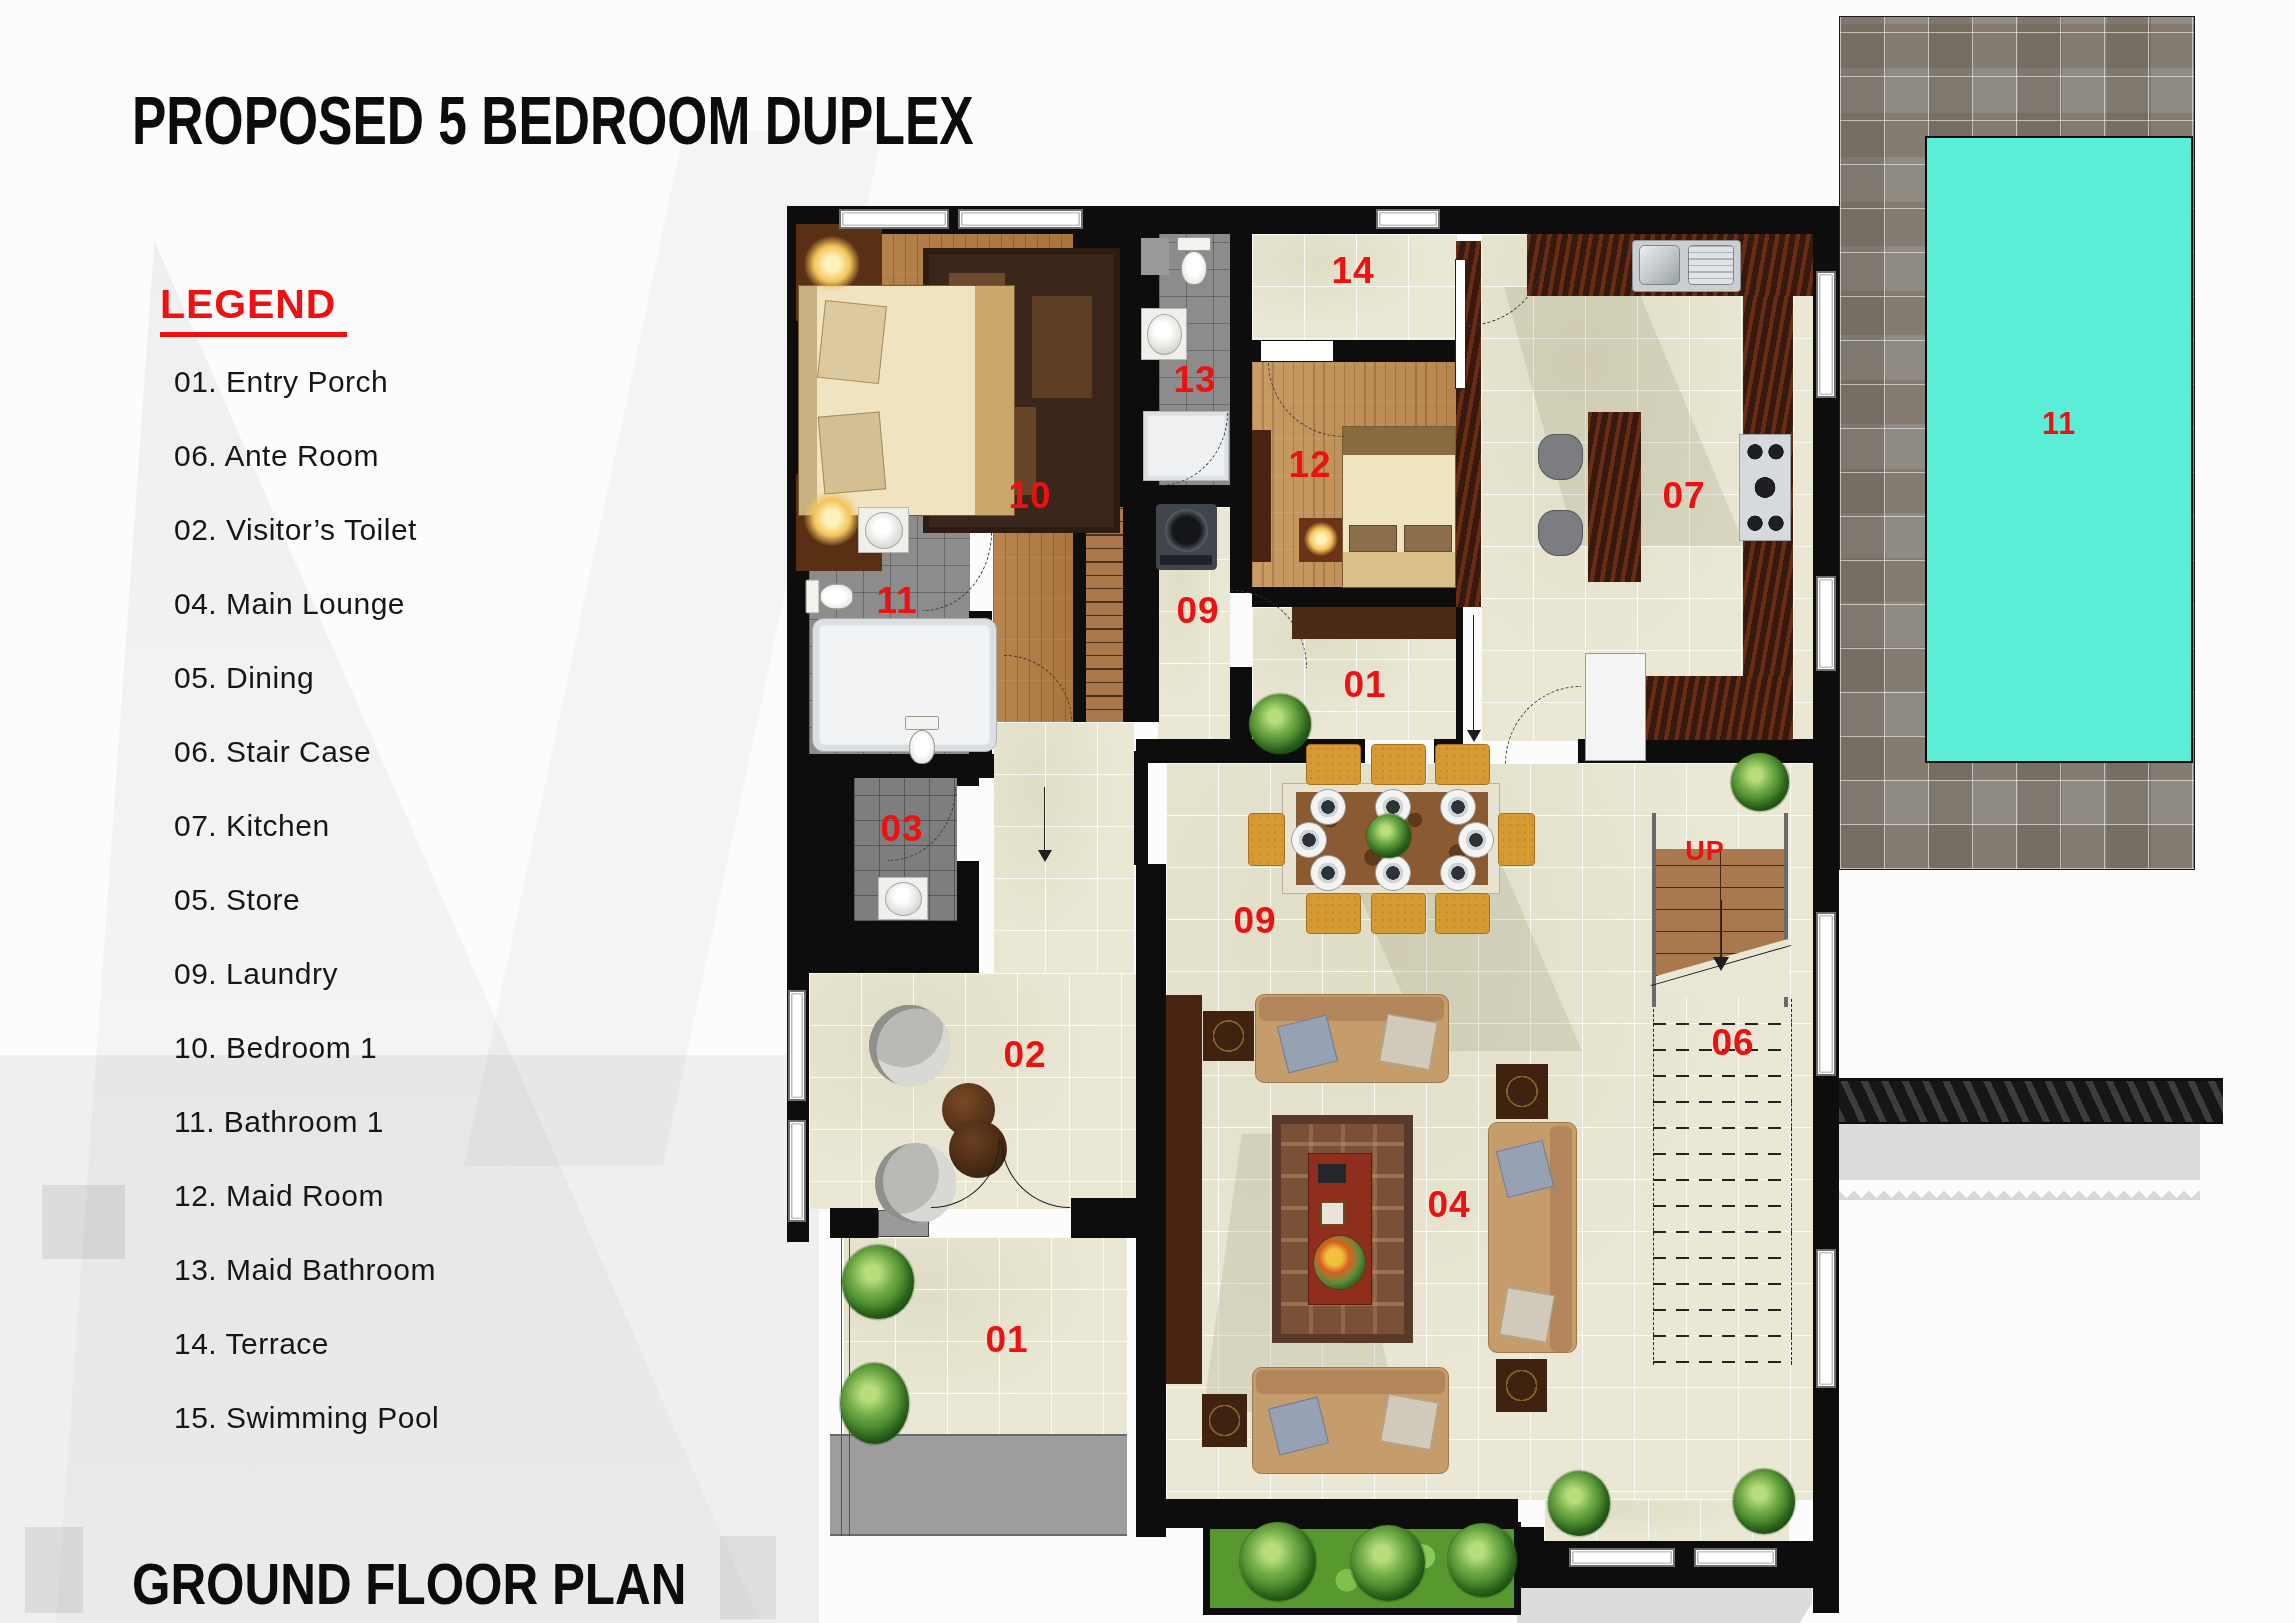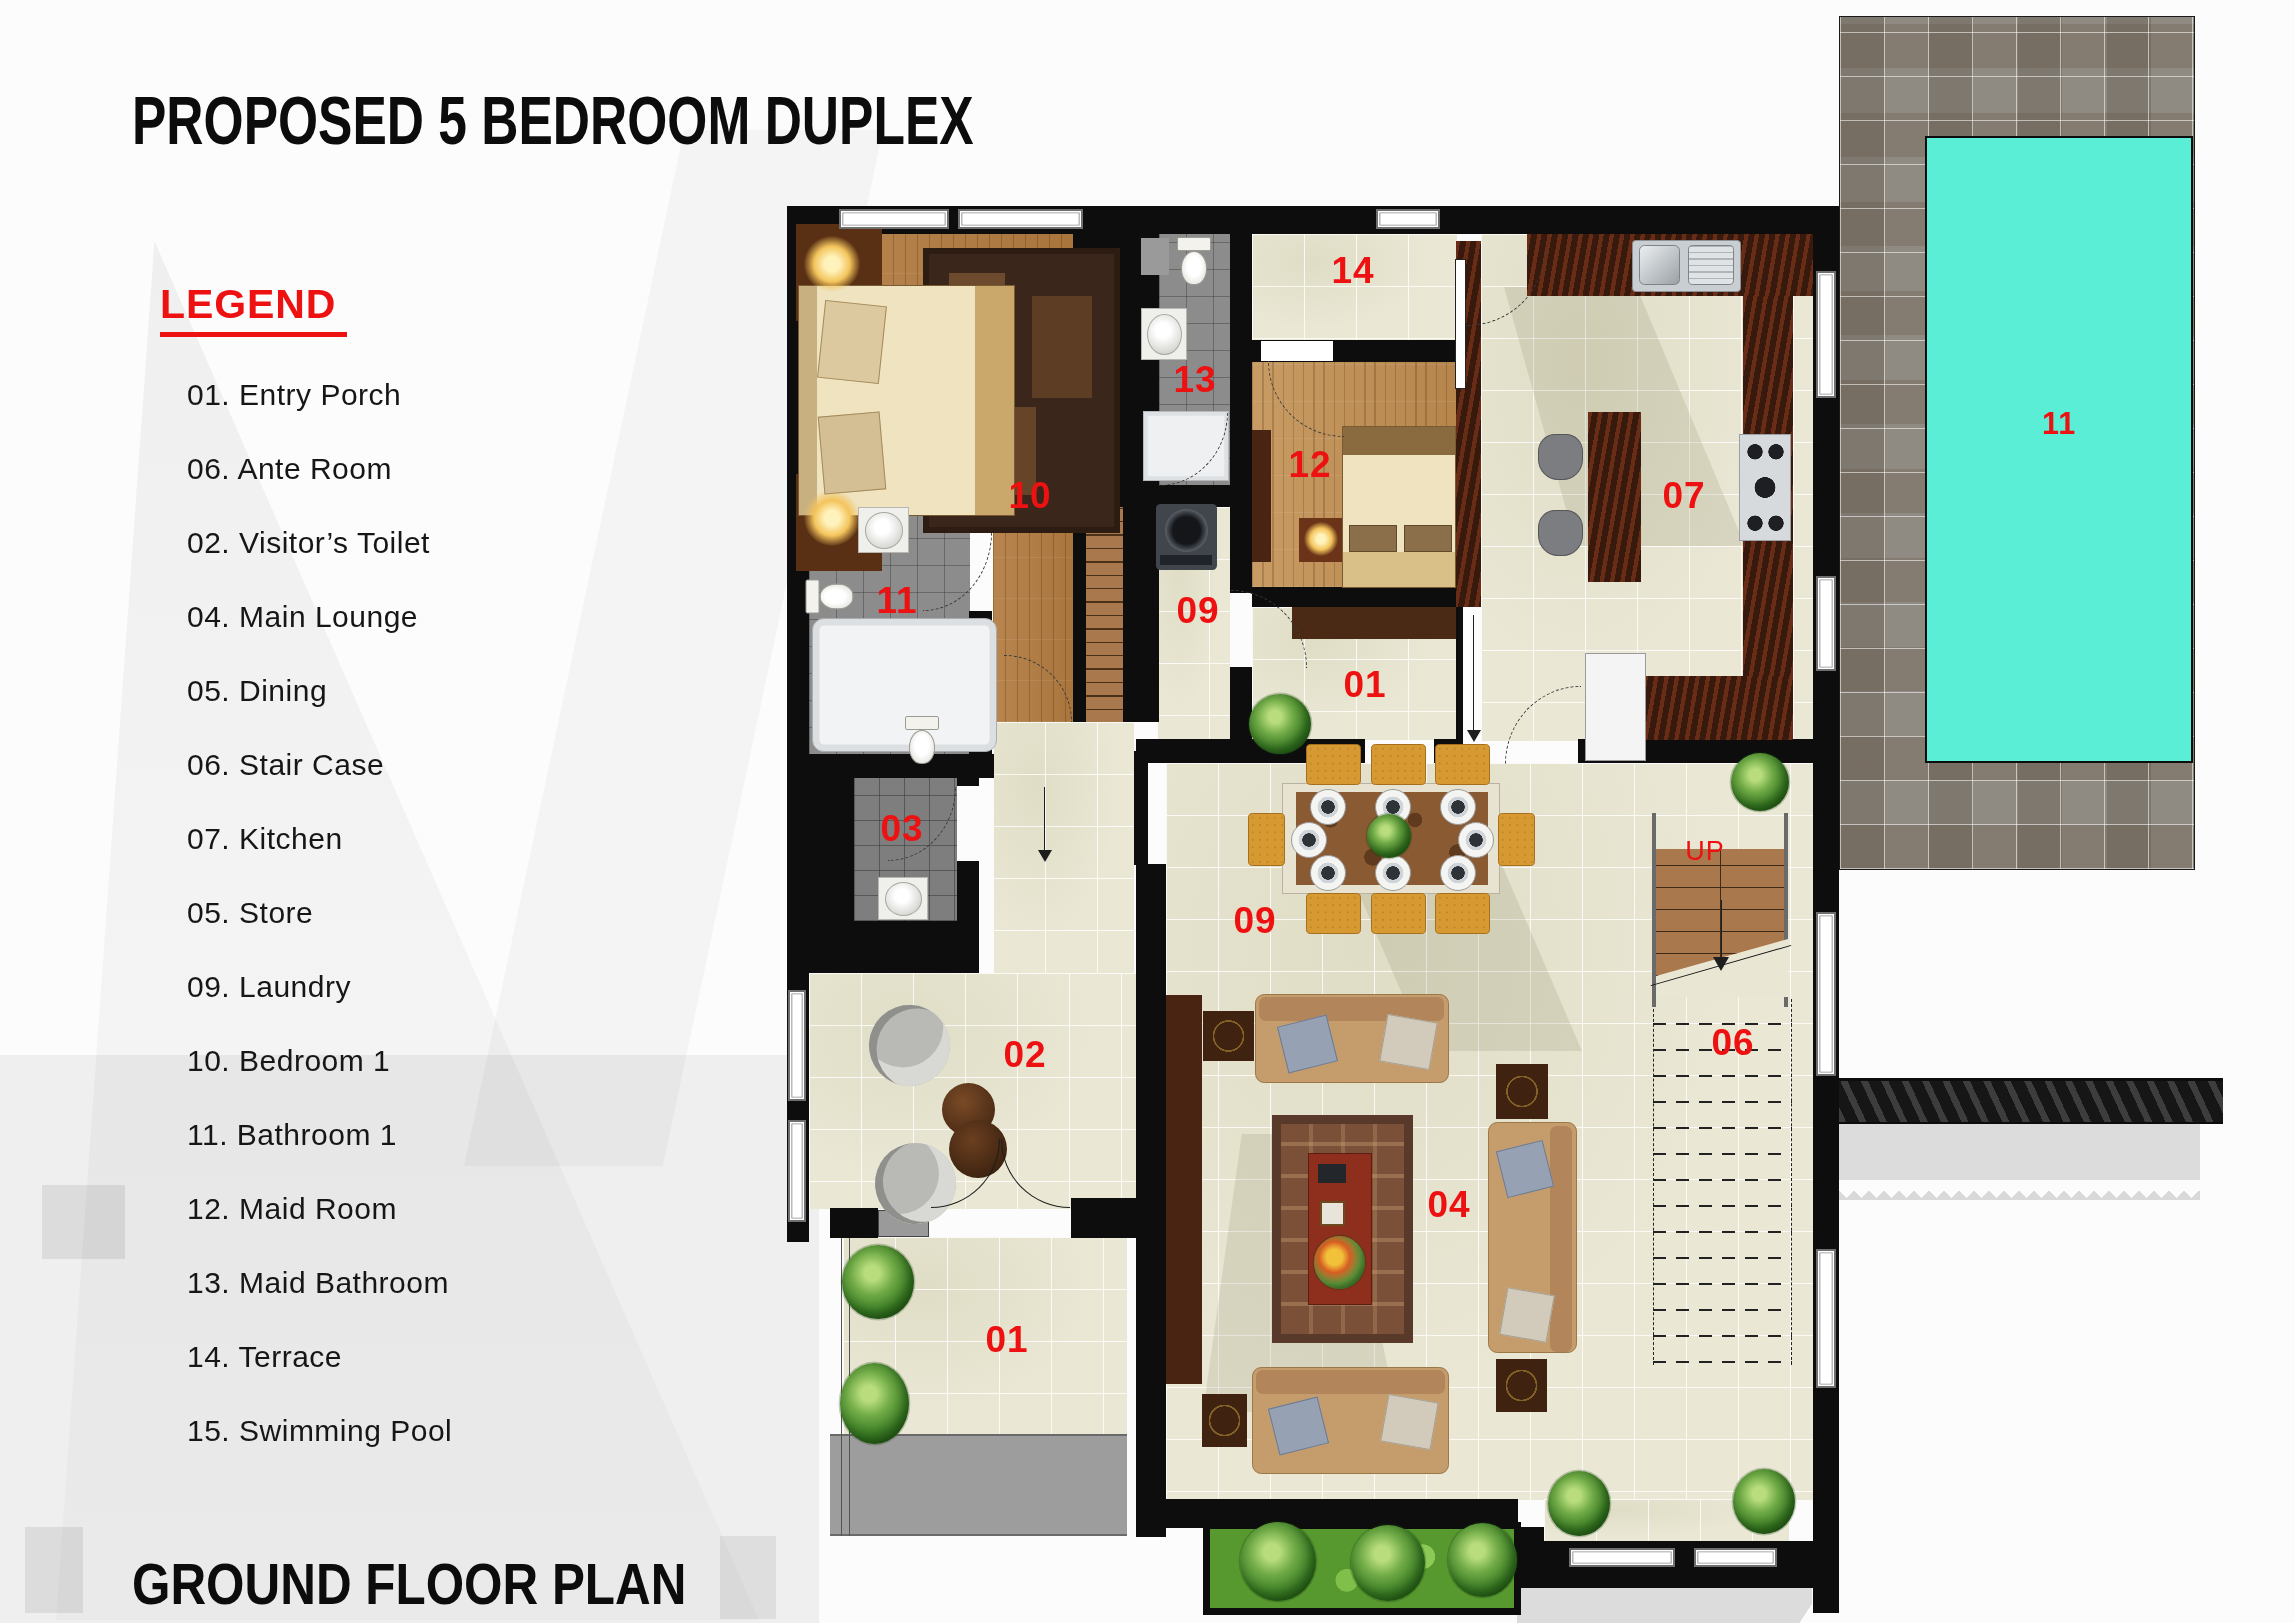--- a/index.html
+++ b/index.html
@@ -66,21 +66,21 @@
   .bsink i{position:absolute;left:12%;top:10%;width:74%;height:78%;border-radius:50%;
      background:radial-gradient(circle at 45% 40%,#fff 25%,#c9c9c4 90%);border:1.4px solid #a9a9a2}
   .arrowline{position:absolute;background:#1e1e1e;z-index:6}
   .arrowhead{position:absolute;width:0;height:0;z-index:6}
   .glow{position:absolute;border-radius:50%;z-index:4;
      background:radial-gradient(circle,#fff3bd 0 18%,#f3c45c 45%,rgba(170,110,15,0) 72%)}
   .saw{position:absolute;height:20.4px;z-index:2;
      background-image:linear-gradient(-45deg,#d9d9d9 6.5px,transparent 0),linear-gradient(45deg,#d9d9d9 6.5px,transparent 0);
      background-size:15px 20.4px;background-repeat:repeat-x}
   .shadefloor{position:absolute;background:rgba(125,120,85,.16);z-index:2}
-  .legend-list{list-style:none;margin:17px;padding:0;font-size:30px;color:#161616;letter-spacing:0.5px}
+  .legend-list{list-style:none;margin:4px;padding:0;font-size:30px;color:#161616;letter-spacing:0.5px}
   .legend-list li{margin-bottom:40px;white-space:nowrap}
 </style>
 </head>
 <body>
 
 <div class="abs" style="left:56px;top:241px;width:703px;height:1379px;background:linear-gradient(180deg,rgba(0,0,0,.05),rgba(0,0,0,.02));clip-path:polygon(14% 0,100% 100%,0 100%);z-index:0"></div>
 <div class="abs" style="left:0;top:1055px;width:819px;height:568px;background:rgba(0,0,0,.05);z-index:0"></div>
 <div class="abs" style="left:574px;top:130px;width:199px;height:1036px;background:rgba(0,0,0,.03);transform:skewX(-12deg);z-index:0"></div>
 <div class="abs" style="left:42px;top:1185px;width:83px;height:74px;background:rgba(0,0,0,.08);z-index:0"></div>
 <div class="abs" style="left:25.4px;top:1527px;width:58px;height:86px;background:rgba(0,0,0,.08);z-index:0"></div>
@@ -366,14 +366,14 @@
 <span class="rlabel" style="left:1733px;top:1043px">06</span>
 <span class="rlabel" style="left:1684px;top:496px">07</span>
 <span class="rlabel" style="left:1365px;top:685px">01</span>
 <span class="rlabel" style="left:1198px;top:611px">09</span>
 <span class="rlabel" style="left:1030px;top:496px">10</span>
 <span class="rlabel" style="left:897px;top:601px">11</span>
 <span class="rlabel" style="left:1310px;top:465px">12</span>
 <span class="rlabel" style="left:1195px;top:380px">13</span>
 <span class="rlabel" style="left:1353px;top:271px">14</span>
 <span class="rlabel" style="left:2059px;top:423px;font-size:30.5px">11</span>
-<span class="rlabel" style="left:1705px;top:851px;font-size:27px;font-weight:400">UP</span>
+<span class="rlabel" style="left:1705px;top:851px;font-size:27px;font-weight:700">UP</span>
 
 
 </body></html>

